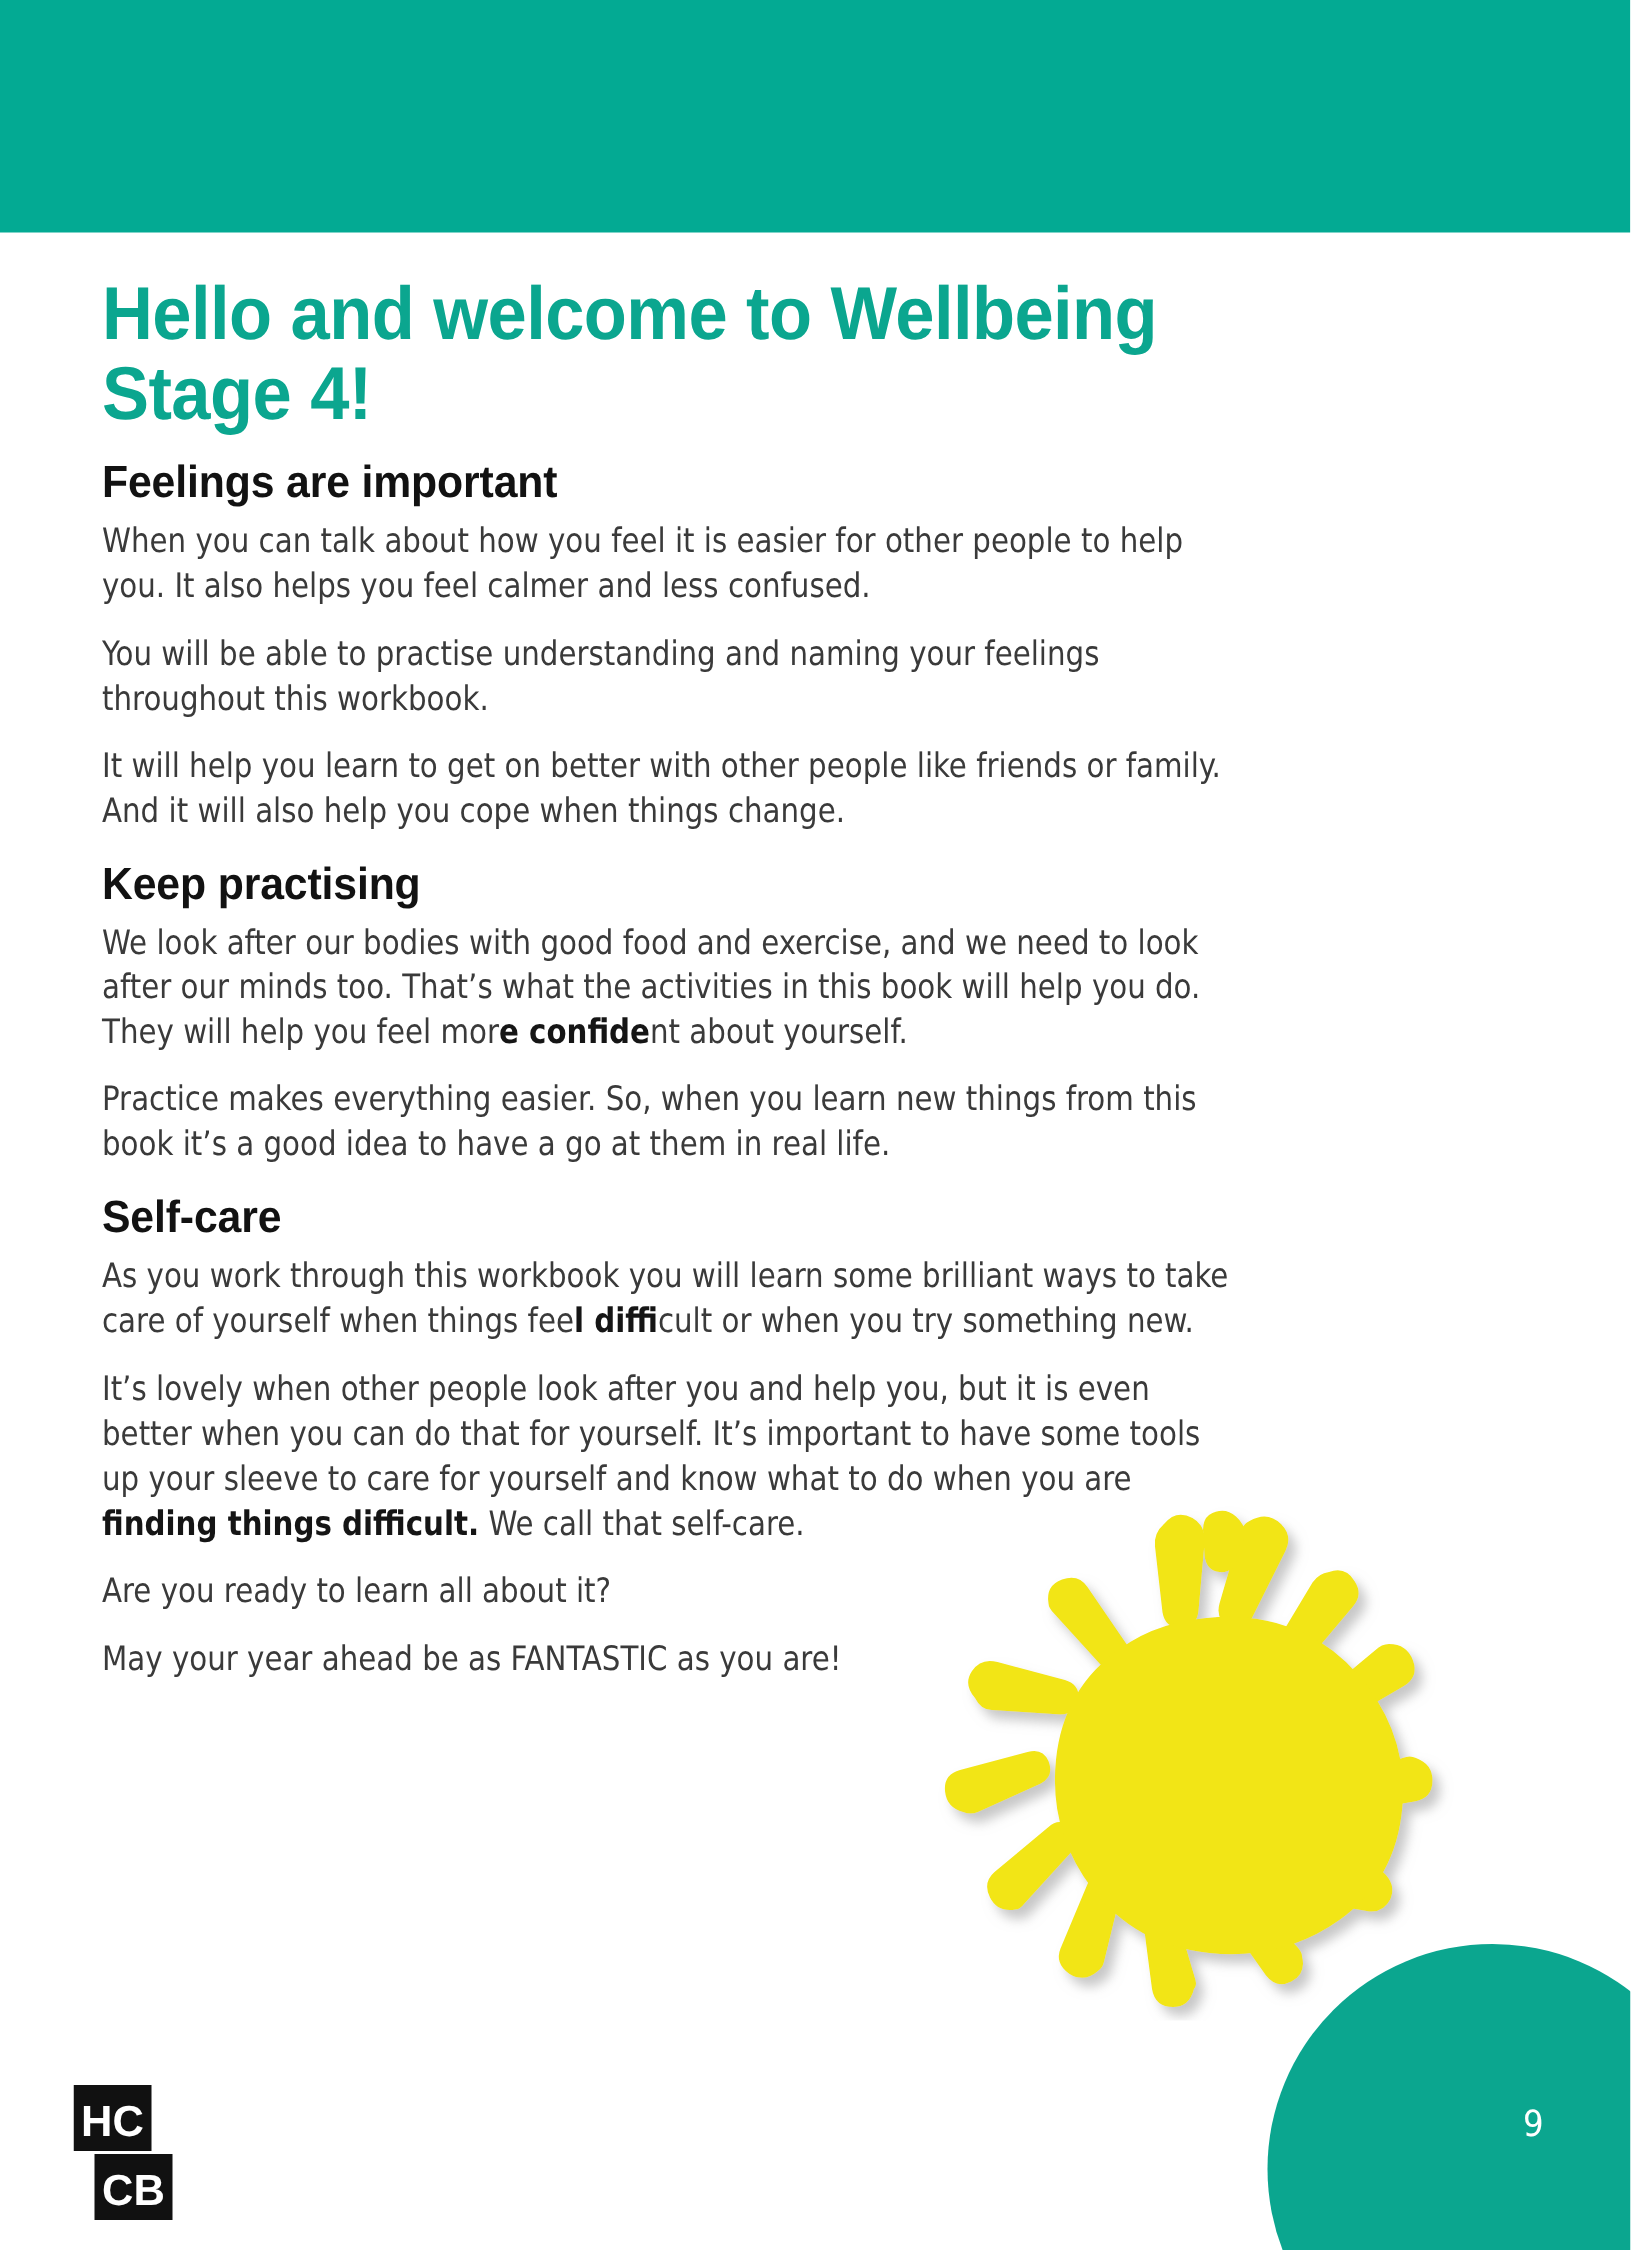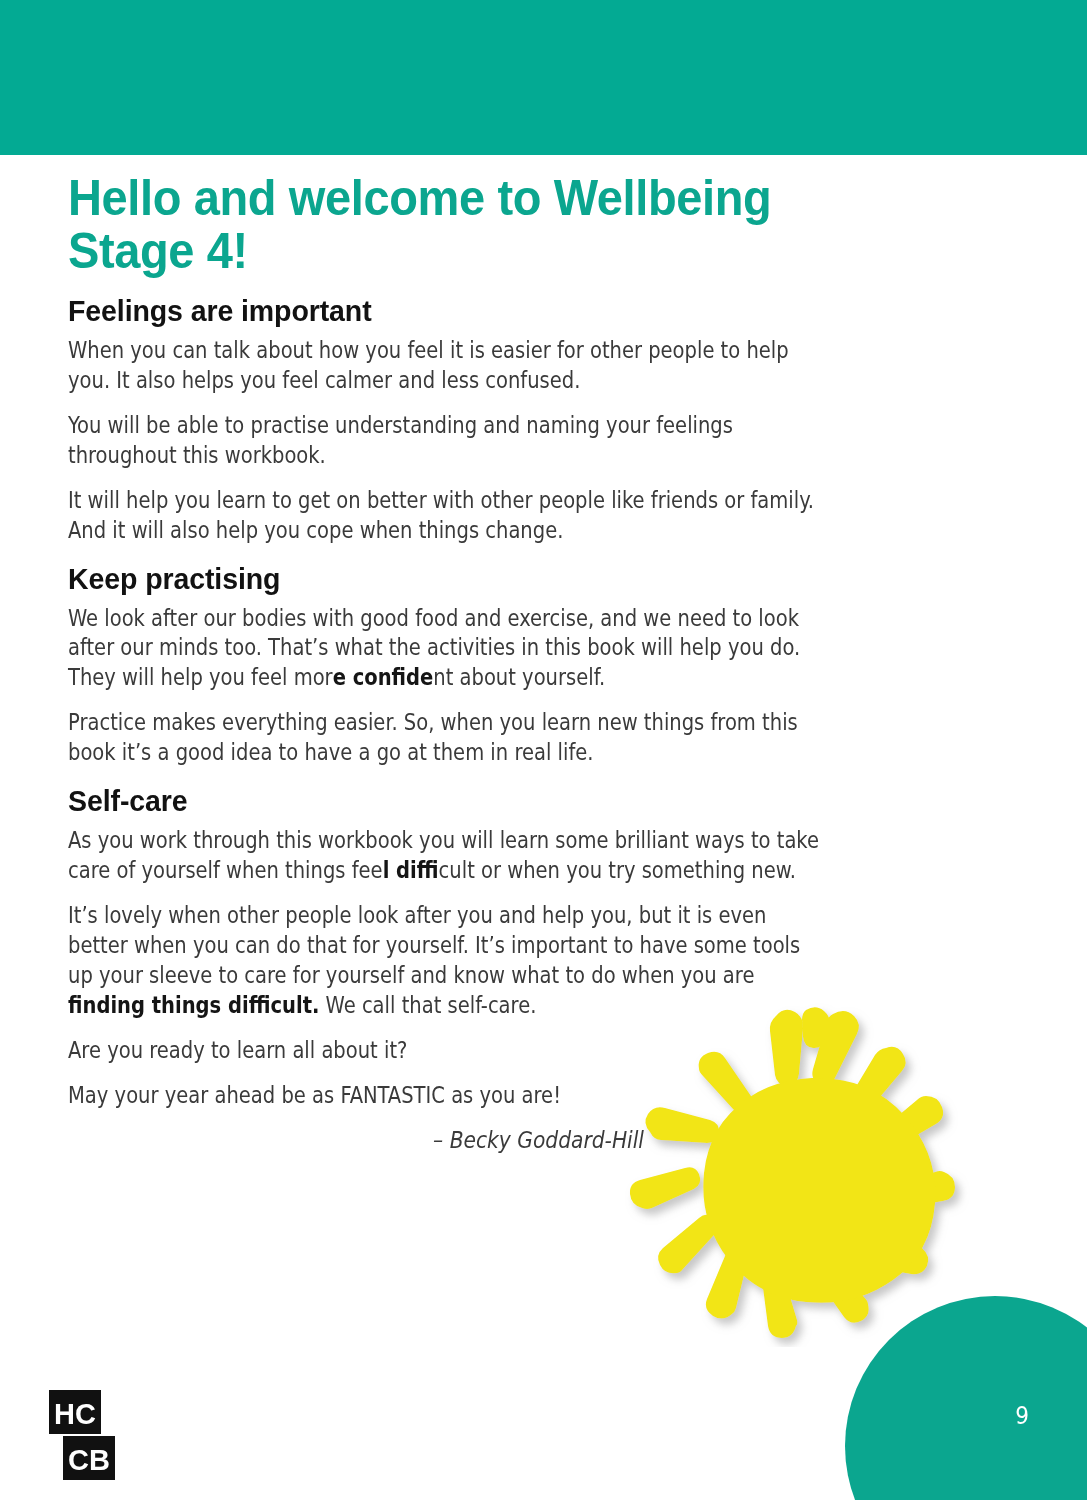--- a/index.html
+++ b/index.html
@@ -25,21 +25,21 @@
     top: 0;
     width: 1087px;
     height: 155px;
     background: #03aa93;
   }
 
   
   .content {
     position: absolute;
     left: 68px;
-    top: 172px;
+    top: 183px;
     width: 790px;
   }
 
   .page-title {
     font-family: "Liberation Sans Narrow", "Liberation Sans", sans-serif;
     font-weight: bold;
     font-size: 50px;
     line-height: 1.06;
     letter-spacing: -0.4px;
     color: #0ba68f;
@@ -144,21 +144,20 @@
         <p class="para"><span>It will help you learn to get on better with other people like friends or family. And it will also help you cope when things change.</span></p>
         <h2 class="section-heading">Keep practising</h2>
         <p class="para"><span>We look after our bodies with good food and exercise, and we need to look after our minds too. That’s what the activities in this book will help you do. They will help you feel mor</span><b>e confide</b><span>nt about yourself.</span></p>
         <p class="para"><span>Practice makes everything easier. So, when you learn new things from this book it’s a good idea to have a go at them in real life.</span></p>
         <h2 class="section-heading">Self-care</h2>
         <p class="para"><span>As you work through this workbook you will learn some brilliant ways to take care of yourself when things fee</span><b>l diffi</b><span>cult or when you try something new.</span></p>
         <p class="para"><span>It’s lovely when other people look after you and help you, but it is even better when you can do that for yourself. It’s important to have some tools up your sleeve to care for yourself and know what to do when you are </span><b>finding things difficult.</b><span> We call that self-care.</span></p>
         <p class="para"><span>Are you ready to learn all about it?</span></p>
         <p class="para"><span>May your year ahead be as FANTASTIC as you are!</span></p>
       </div>
-    <p class="attribution">– Becky Goddard-Hill</p>
   </div>
 
   <div class="sun-wrap">
     <svg viewBox="0 0 420 355" xmlns="http://www.w3.org/2000/svg" aria-hidden="true">
       <defs>
         <filter id="sunshadow" x="-30%" y="-30%" width="180%" height="180%">
           <feDropShadow dx="5" dy="6" stdDeviation="4" flood-color="#9a9a9a" flood-opacity="0.55"></feDropShadow>
         </filter>
       </defs>
       <g filter="url(#sunshadow)" fill="#f2e516">

